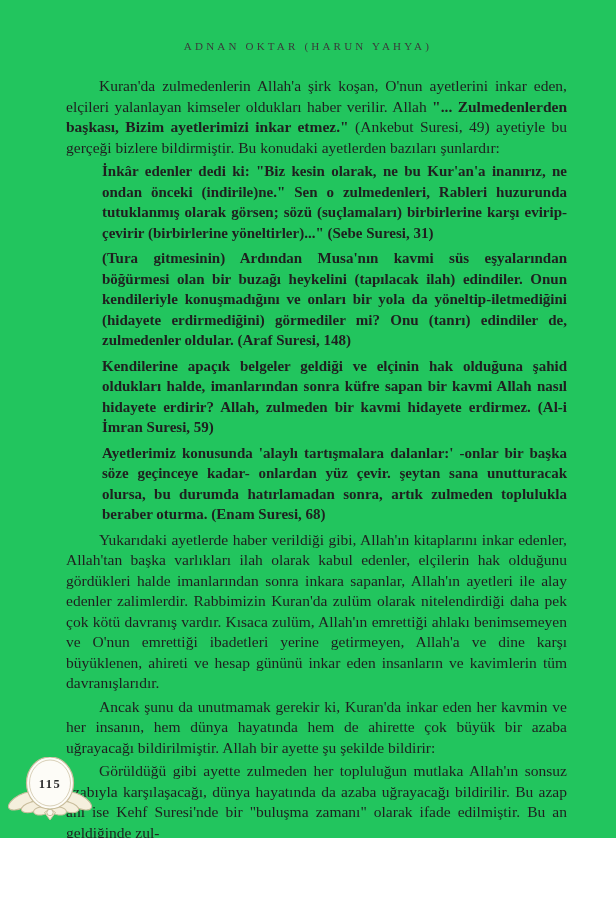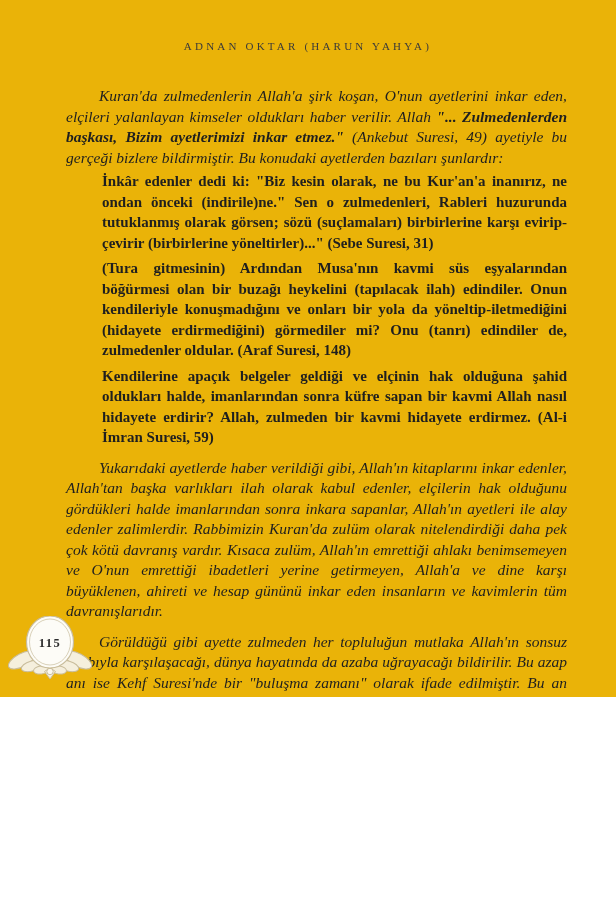--- a/index.html
+++ b/index.html
@@ -3,22 +3,22 @@
 <meta charset="utf-8">
 <style>
   html, body {
     margin: 0;
     padding: 0;
     background: #ffffff;
   }
   .page {
     position: relative;
     width: 616px;
-    height: 697px;
-    background: #eab308;
+    height: 838px;
+    background: #22c55e;
     overflow: hidden;
     font-family: "Liberation Serif", "DejaVu Serif", serif;
     color: #1f1f1f;
   }
   .running-header {
     position: absolute;
     top: 40px;
     left: 0;
     width: 100%;
     text-align: center;
@@ -30,23 +30,22 @@
   .body-text {
     position: absolute;
     top: 76px;
     left: 66px;
     width: 501px;
     font-size: 15.5px;
     line-height: 20.5px;
     text-align: justify;
   }
   .para {
-    margin: 10px 0 3px 0;
+    margin: 0 0 3px 0;
     text-indent: 33px;
-    font-style: italic;
   }
   .para b {
     font-weight: bold;
   }
   .quote {
     margin: 2px 0 5px 36px;
     font-weight: bold;
     font-size: 15px;
     line-height: 20.5px;
     text-align: justify;
@@ -82,23 +81,25 @@
   <div class="body-text">
 
     <p class="para"><span>Kuran'da zulmedenlerin Allah'a şirk koşan, O'nun ayetlerini inkar eden, elçileri yalanlayan kimseler oldukları haber verilir. Allah </span><b>"... Zulmedenlerden başkası, Bizim ayetlerimizi inkar etmez."</b><span> (Ankebut Suresi, 49) ayetiyle bu gerçeği bizlere bildirmiştir. Bu konudaki ayetlerden bazıları şunlardır:</span></p>
 
     <p class="quote">İnkâr edenler dedi ki: "Biz kesin olarak, ne bu Kur'an'a inanırız, ne ondan önceki (indirile)ne." Sen o zulmedenleri, Rableri huzurunda tutuklanmış olarak görsen; sözü (suçlamaları) birbirlerine karşı evirip-çevirir (birbirlerine yöneltirler)..." (Sebe Suresi, 31)</p>
 
     <p class="quote">(Tura gitmesinin) Ardından Musa'nın kavmi süs eşyalarından böğürmesi olan bir buzağı heykelini (tapılacak ilah) edindiler. Onun kendileriyle konuşmadığını ve onları bir yola da yöneltip-iletmediğini (hidayete erdirmediğini) görmediler mi? Onu (tanrı) edindiler de, zulmedenler oldular. (Araf Suresi, 148)</p>
 
     <p class="quote">Kendilerine apaçık belgeler geldiği ve elçinin hak olduğuna şahid oldukları halde, imanlarından sonra küfre sapan bir kavmi Allah nasıl hidayete erdirir? Allah, zulmeden bir kavmi hidayete erdirmez. (Al-i İmran Suresi, 59)</p>
 
+    <p class="quote">Ayetlerimiz konusunda 'alaylı tartışmalara dalanlar:' -onlar bir başka söze geçinceye kadar- onlardan yüz çevir. şeytan sana unutturacak olursa, bu durumda hatırlamadan sonra, artık zulmeden toplulukla beraber oturma. (Enam Suresi, 68)</p>
 
     <p class="para">Yukarıdaki ayetlerde haber verildiği gibi, Allah'ın kitaplarını inkar edenler, Allah'tan başka varlıkları ilah olarak kabul edenler, elçilerin hak olduğunu gördükleri halde imanlarından sonra inkara sapanlar, Allah'ın ayetleri ile alay edenler zalimlerdir. Rabbimizin Kuran'da zulüm olarak nitelendirdiği daha pek çok kötü davranış vardır. Kısaca zulüm, Allah'ın emrettiği ahlakı benimsemeyen ve O'nun emrettiği ibadetleri yerine getirmeyen, Allah'a ve dine karşı büyüklenen, ahireti ve hesap gününü inkar eden insanların ve kavimlerin tüm davranışlarıdır.</p>
 
+    <p class="para">Ancak şunu da unutmamak gerekir ki, Kuran'da inkar eden her kavmin ve her insanın, hem dünya hayatında hem de ahirette çok büyük bir azaba uğrayacağı bildirilmiştir. Allah bir ayette şu şekilde bildirir:</p>
 
 
     <p class="para">Görüldüğü gibi ayette zulmeden her topluluğun mutlaka Allah'ın sonsuz azabıyla karşılaşacağı, dünya hayatında da azaba uğrayacağı bildirilir. Bu azap anı ise Kehf Suresi'nde bir "buluşma zamanı" olarak ifade edilmiştir. Bu an geldiğinde zul-</p>
 
   </div>
 
   <div class="page-footer">
     <svg class="ornament-svg" width="100" height="64" viewBox="0 0 100 64" xmlns="http://www.w3.org/2000/svg">
 
       <g fill="#f5efdd" stroke-width="1" stroke="#c9bd9c">

